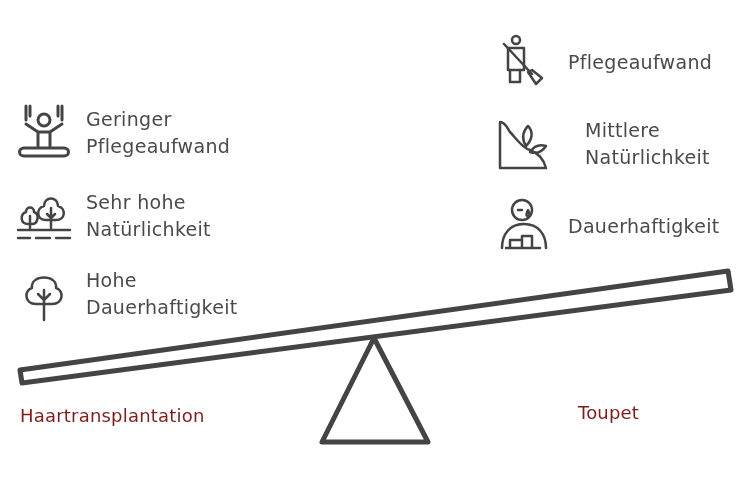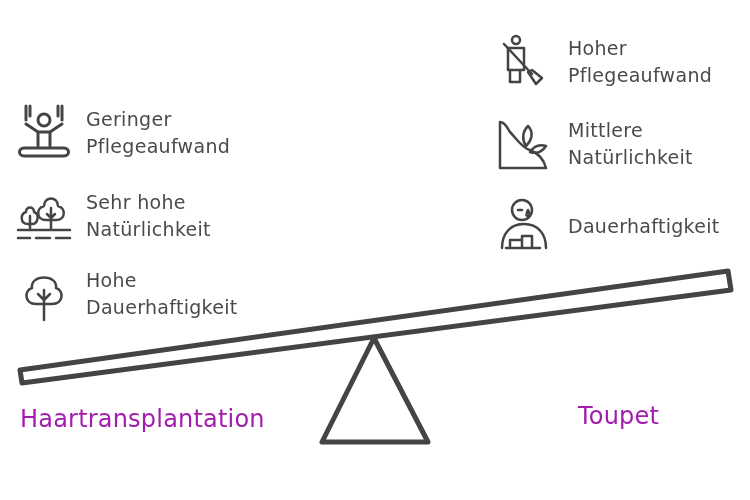--- a/index.html
+++ b/index.html
@@ -3,21 +3,21 @@
 <meta charset="utf-8">
 <style>
   html, body { margin: 0; padding: 0; background: #ffffff; }
   body { width: 750px; height: 500px; position: relative; overflow: hidden;
          font-family: "DejaVu Sans", sans-serif; color: #444444; }
   .item { position: absolute; display: flex; align-items: center; }
   .icon { width: 56px; height: 56px; flex: none; }
   .icon svg { width: 56px; height: 56px; }
   .label { margin-left: 14px; font-size: 19px; line-height: 27px; letter-spacing: 0.3px; color: #4a4a4a; }
   .label span { display: block; }
-  .side-label { position: absolute; font-size: 24px; color: #a21caf; letter-spacing: 0.2px; }
+  .side-label { position: absolute; font-size: 18px; color: #7f1d1d; letter-spacing: 0.2px; }
   svg.scene { position: absolute; left: 0; top: 0; }
 </style>
 </head>
 <body>
 
 <svg class="scene" width="750" height="500" viewBox="0 0 750 500">
   <g fill="#ffffff" stroke="#444444" stroke-width="5" stroke-linejoin="round">
     <polygon points="20,370 728,271 731,290 22,383"></polygon>
   </g>
   <g fill="#ffffff" stroke="#444444" stroke-width="5" stroke-linejoin="round">
@@ -73,26 +73,25 @@
   <div class="icon">
     <svg viewBox="0 0 56 56" fill="none" stroke="#444" stroke-width="2.5" stroke-linecap="round" stroke-linejoin="round">
       <circle cx="18" cy="6" r="4"></circle>
       <path d="M10 14h16v22H10z"></path>
       <path d="M6 10l28 30"></path>
       <path d="M30 38l8 12 6-6-10-8z"></path>
       <path d="M12 36v12h10V36"></path>
     </svg>
   </div>
   <div class="label">
-    <span>Hoher</span>
     <span>Pflegeaufwand</span>
   </div>
 </div>
 
-<div class="item" style="left:498px; top:116px;">
+<div class="item" style="left:498px; top:116px;gap:17px;">
   <div class="icon">
     <svg viewBox="0 0 56 56" fill="none" stroke="#444" stroke-width="2.5" stroke-linecap="round" stroke-linejoin="round">
       <path d="M2 52V6c6 0 8 8 10 10 6 6 12 16 20 18 10 4 14 10 16 18z"></path>
       <path d="M28 30c-4-6-4-14 2-20 6 6 4 14-2 20z"></path>
       <path d="M32 36c4-6 10-8 16-6-4 6-10 8-16 6z"></path>
     </svg>
   </div>
   <div class="label">
     <span>Mittlere</span>
     <span>Natürlichkeit</span>

